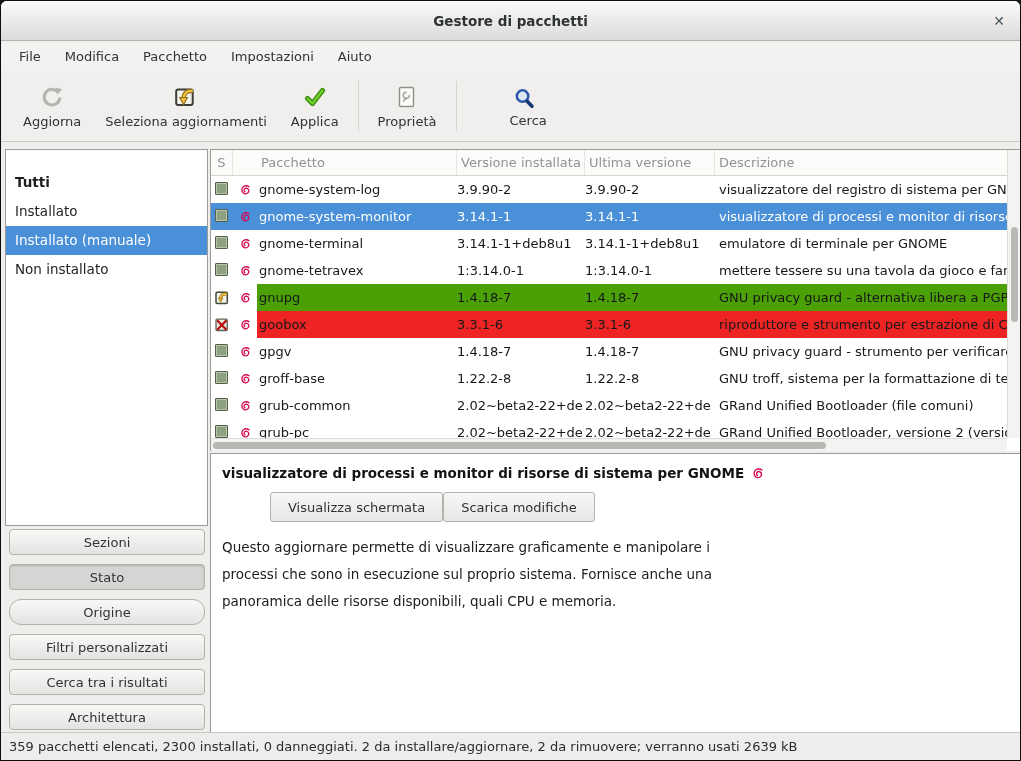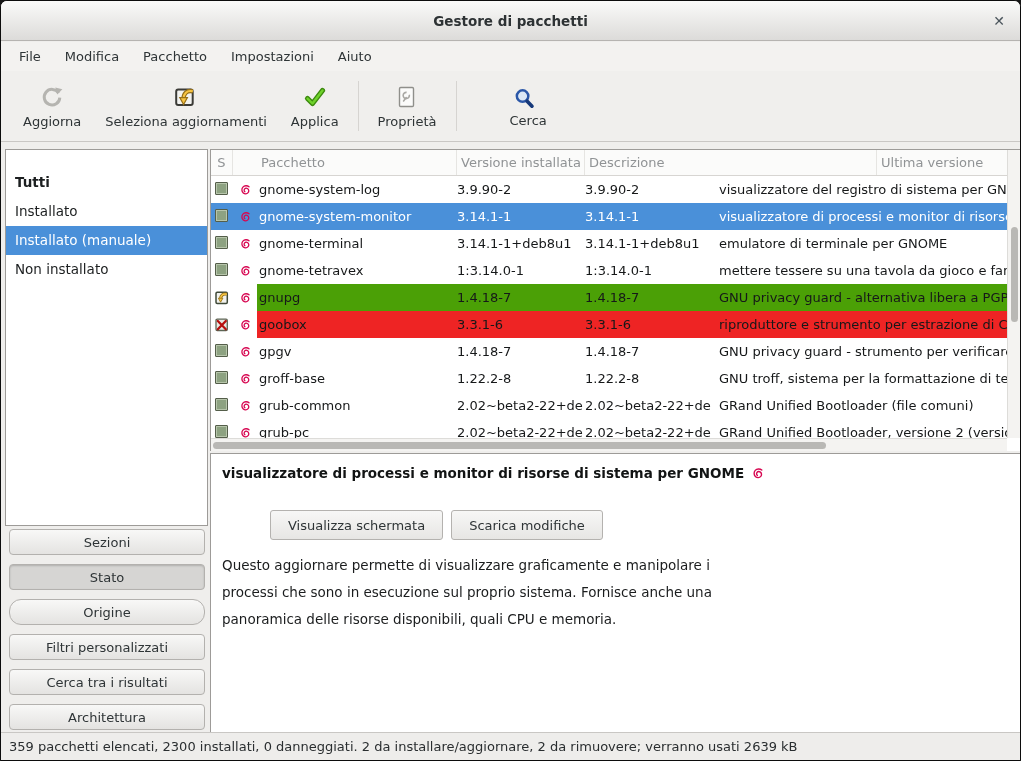--- a/index.html
+++ b/index.html
@@ -87,21 +87,21 @@
   #vscroll{position:absolute;right:0;top:0;bottom:13px;width:13px;background:#f4f3f1;
            border-left:1px solid #dddcd9;}
   #vthumb{position:absolute;left:3px;top:77px;width:7px;height:95px;border-radius:4px;background:#b9b8b5;}
 
   
   #details{position:absolute;left:209px;top:452px;right:0;bottom:28px;background:#fff;
            border-left:1px solid #9d9b98;border-top:1px solid #9d9b98;padding:9px 0 0 11px;}
   #dtitle-row{display:flex;align-items:center;height:20px;}
   #dtitle{font-weight:bold;font-size:13.5px;color:#121414;white-space:nowrap;}
   #dtitle-swirl{margin-left:7px;display:flex;align-items:center;}
-  #dbuttons{margin-top:27px;display:flex;gap:8px;padding-left:48px;}
+  #dbuttons{margin-top:9px;display:flex;padding-left:48px;}
   .dbtn{height:30px;padding:0 17px;border:1px solid #b4b2af;border-radius:3px;
         background:linear-gradient(#f7f7f6,#e7e6e4);font-size:13px;color:#2e3436;font-family:inherit;}
   #dtext{margin-top:12px;}
   .dline{height:27px;line-height:27px;font-size:13.5px;color:#1b1d1e;white-space:nowrap;}
 
   
   #statusbar{position:absolute;left:0;bottom:0;width:100%;height:28px;background:#eeedeb;
              border-top:1px solid #c9c7c4;display:flex;align-items:center;}
   #status-text{padding-left:8px;font-size:13px;color:#2a2e30;white-space:nowrap;}
 </style>
@@ -191,22 +191,22 @@
       <button class="gbtn" style="top: 143px;">Cerca tra i risultati</button>
       <button class="gbtn" style="top: 178px;">Architettura</button>
     </div>
 
   <div id="table-panel">
     <div id="thead">
       <div class="th h-s">S</div>
       <div class="th h-swirl"></div>
       <div class="th h-name">Pacchetto</div>
       <div class="th h-v1">Versione installata</div>
+      <div class="th h-v2">Ultima versione</div>
       <div class="th h-desc">Descrizione</div>
-      <div class="th h-v2">Ultima versione</div>
     </div>
     <div id="rows">
   <div class="trow m-none">
     <span class="cell c-s">
       <span class="sticon icon-installed">
               <span class="box-installed"></span>
             </span>
 
     </span>
     <span class="cell c-swirl">

